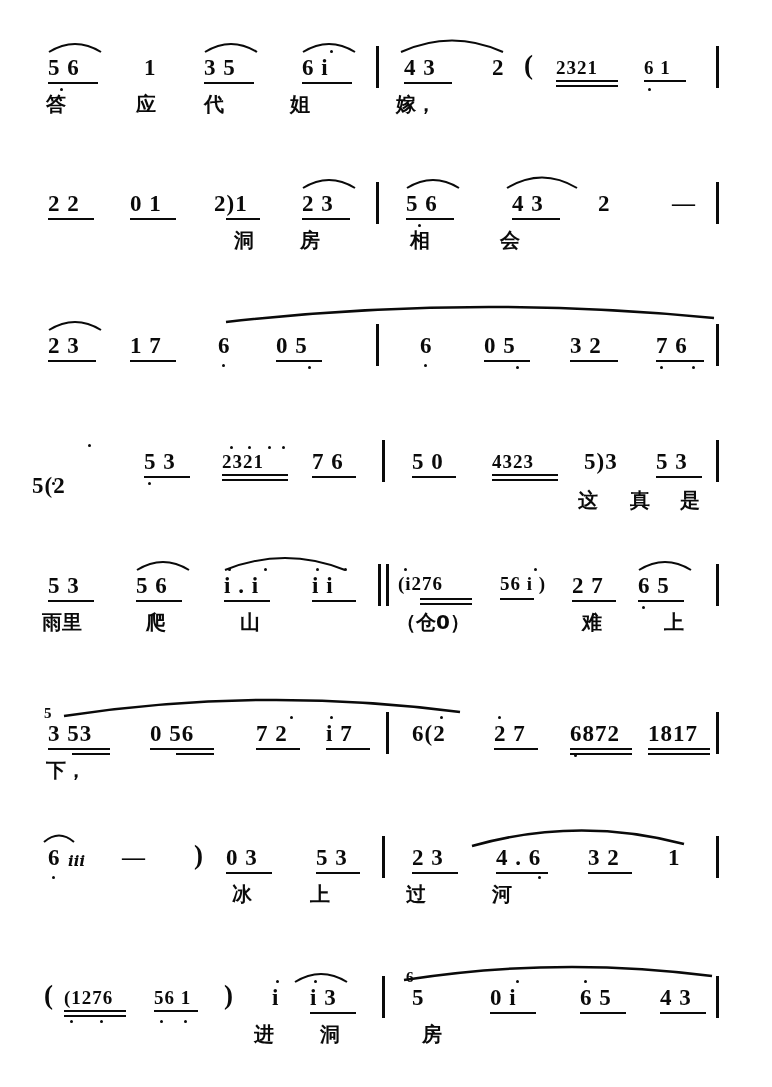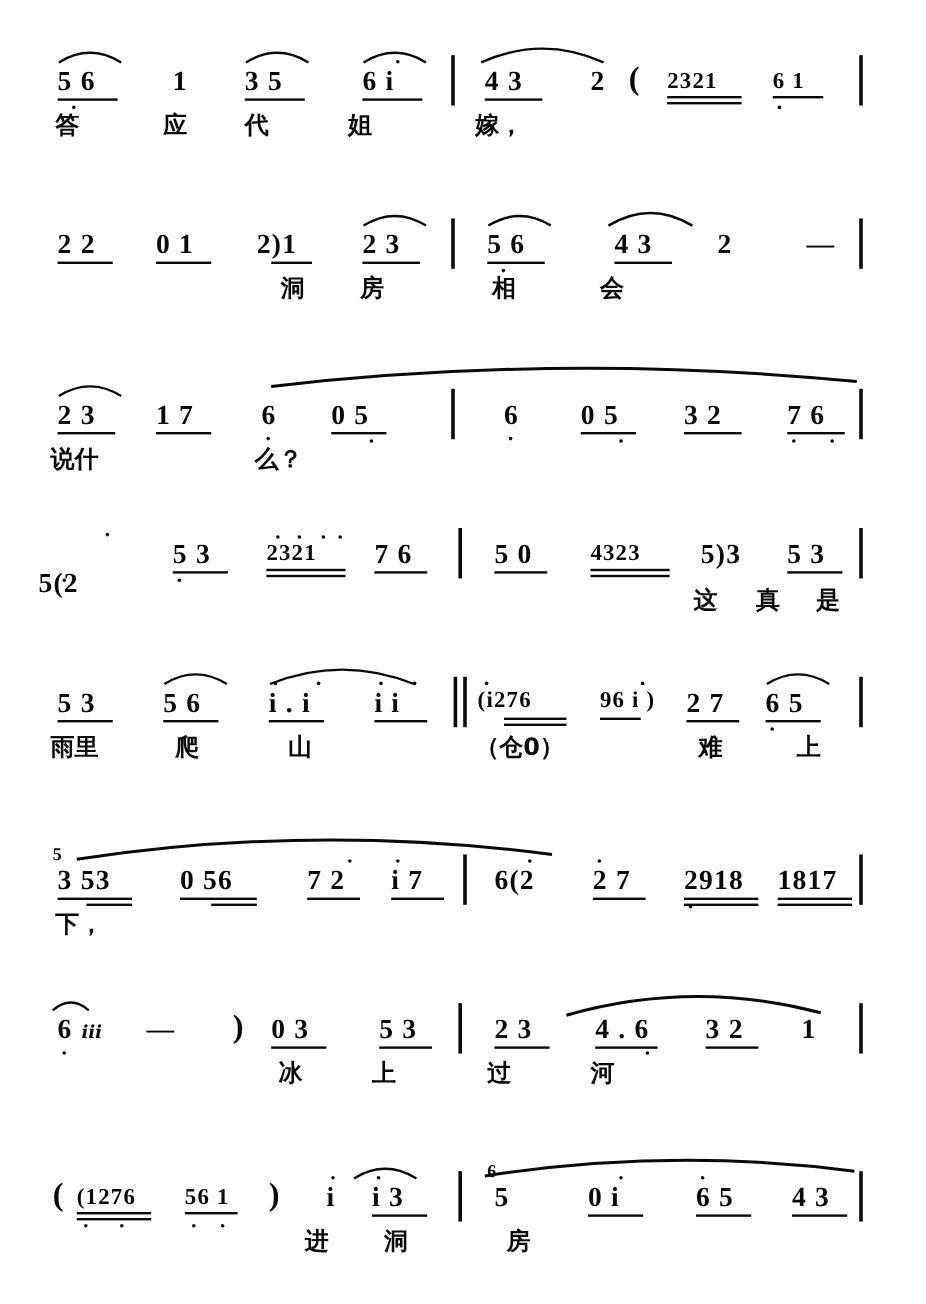--- a/index.html
+++ b/index.html
@@ -226,24 +226,20 @@
       <div class="beam" style="left:276px; top:44px; width:46px;"></div>
       <div class="beam" style="left:484px; top:44px; width:46px;"></div>
       <div class="beam" style="left:570px; top:44px; width:48px;"></div>
       <div class="beam" style="left:656px; top:44px; width:48px;"></div>
       <div class="dot" style="left:222px; top:48px;"></div>
       <div class="dot" style="left:308px; top:50px;"></div>
       <div class="dot" style="left:424px; top:48px;"></div>
       <div class="dot" style="left:516px; top:50px;"></div>
       <div class="dot" style="left:660px; top:50px;"></div>
       <div class="dot" style="left:692px; top:50px;"></div>
-    </div>
-    <div class="lyricrow" style="top:12px; position:relative;">
-      <div class="cell lyric" style="left:42px; top:4px;">说什</div>
-      <div class="cell lyric" style="left:212px; top:4px;">么？</div>
     </div>
   </div>
 
   <div class="system" style="top:432px;">
     <div class="noterow">
       <div class="cell num" style="left:32px; top:18px;margin-top:24px;">5(2</div>
       <div class="cell num" style="left:144px; top:18px;">5 3</div>
       <div class="cell num small" style="left:222px; top:20px;">2321</div>
       <div class="cell num" style="left:312px; top:18px;">7 6</div>
 
@@ -293,21 +289,21 @@
 
       <div class="cell num" style="left:48px; top:18px;">5 3</div>
       <div class="cell num" style="left:136px; top:18px;">5 6</div>
       <div class="cell num" style="left:224px; top:18px;">i . i</div>
       <div class="cell num" style="left:312px; top:18px;">i i</div>
 
       <div class="barline" style="left:378px; top:8px; height:42px;"></div>
       <div class="barline" style="left:386px; top:8px; height:42px;"></div>
 
       <div class="cell num small" style="left:398px; top:18px;">(i276</div>
-      <div class="cell num small" style="left:500px; top:18px;">96 i )</div>
+      <div class="cell num small" style="left:500px; top:18px;">56 i )</div>
       <div class="cell num" style="left:572px; top:18px;">2 7</div>
       <div class="cell num" style="left:638px; top:18px;">6 5</div>
 
       <div class="barline" style="left:716px; top:8px; height:42px;"></div>
 
       <div class="beam" style="left:48px; top:44px; width:46px;"></div>
       <div class="beam" style="left:136px; top:44px; width:46px;"></div>
       <div class="beam" style="left:224px; top:44px; width:46px;"></div>
       <div class="beam" style="left:312px; top:44px; width:44px;"></div>
       <div class="beam" style="left:420px; top:42px; width:52px;"></div>
@@ -341,21 +337,21 @@
       <div class="cell num tiny" style="left:44px; top:2px;">5</div>
       <div class="cell num" style="left:48px; top:18px;">3 53</div>
       <div class="cell num" style="left:150px; top:18px;">0 56</div>
       <div class="cell num" style="left:256px; top:18px;">7 2</div>
       <div class="cell num" style="left:326px; top:18px;">i 7</div>
 
       <div class="barline" style="left:386px; top:8px; height:42px;"></div>
 
       <div class="cell num" style="left:412px; top:18px;">6(2</div>
       <div class="cell num" style="left:494px; top:18px;">2 7</div>
-      <div class="cell num" style="left:570px; top:18px;">2918</div>
+      <div class="cell num" style="left:570px; top:18px;">6872</div>
       <div class="cell num" style="left:648px; top:18px;">1817</div>
 
       <div class="barline" style="left:716px; top:8px; height:42px;"></div>
 
       <div class="beam" style="left:48px; top:44px; width:62px;"></div>
       <div class="beam" style="left:72px; top:49px; width:38px;"></div>
       <div class="beam" style="left:150px; top:44px; width:64px;"></div>
       <div class="beam" style="left:176px; top:49px; width:38px;"></div>
       <div class="beam" style="left:256px; top:44px; width:44px;"></div>
       <div class="beam" style="left:326px; top:44px; width:44px;"></div>

